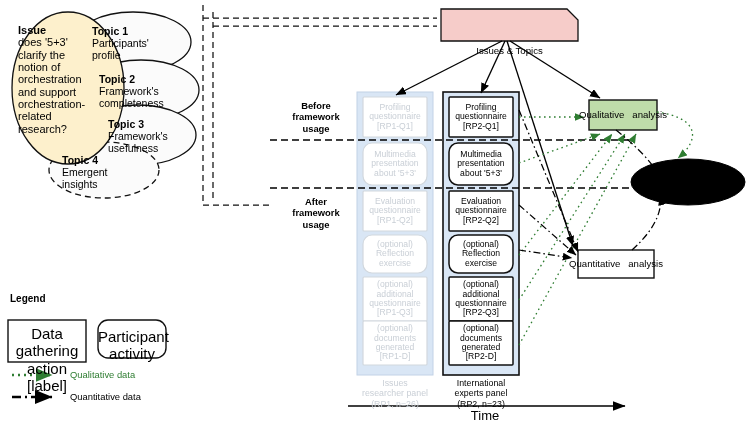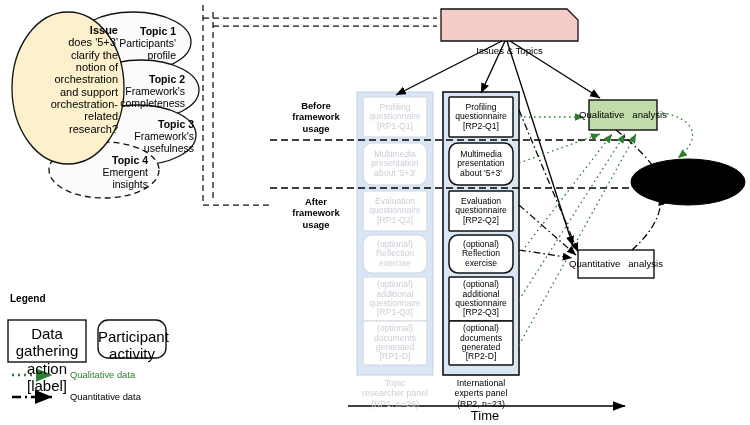--- a/index.html
+++ b/index.html
@@ -2,21 +2,21 @@
 <html><head>
 <meta charset="utf-8">
 <style>
   html,body{margin:0;padding:0;background:#ffffff;}
   body{width:750px;height:425px;position:relative;overflow:hidden;
        font-family:"Liberation Sans","DejaVu Sans",sans-serif;
        -webkit-font-smoothing:antialiased;}
   #stage{position:absolute;left:0;top:0;width:750px;height:425px;}
   svg#canvas{position:absolute;left:0;top:0;width:750px;height:425px;}
 
-  .lbl{position:absolute;text-align:right;line-height:1.12;color:#000;}
+  .lbl{position:absolute;text-align:left;line-height:1.12;color:#000;}
 
   
   .venn-t{font-size:10.5px;}
   .venn-t b{font-weight:bold;}
   .issue-t{font-size:11px;}
 
   
   .boxtxt{position:absolute;display:flex;align-items:center;justify-content:center;
           text-align:center;line-height:1.1;}
   .rp-txt{font-size:8.6px;color:#000;}
@@ -276,21 +276,21 @@
         <div>
           <div>(optional)</div>
           <div>documents</div>
           <div>generated</div>
           <div>[RP2-D]</div>
         </div>
       </div>
     </div>
 
   <div class="panel-cap faded" style="left:352px;top:378px;width:86px;" id="cap0">
-      <div>Topic</div>
+      <div>Issues</div>
       <div>researcher panel</div>
       <div>(RP1, n=26)</div>
     </div>
   <div class="panel-cap" style="left:438px;top:378px;width:86px;" id="cap1">
       <div>International</div>
       <div>experts panel</div>
       <div>(RP2, n=23)</div>
     </div>
 
   <div class="boxtxt node-txt" style="left:589px;top:100px;width:68px;height:30px;" id="qual-n">

